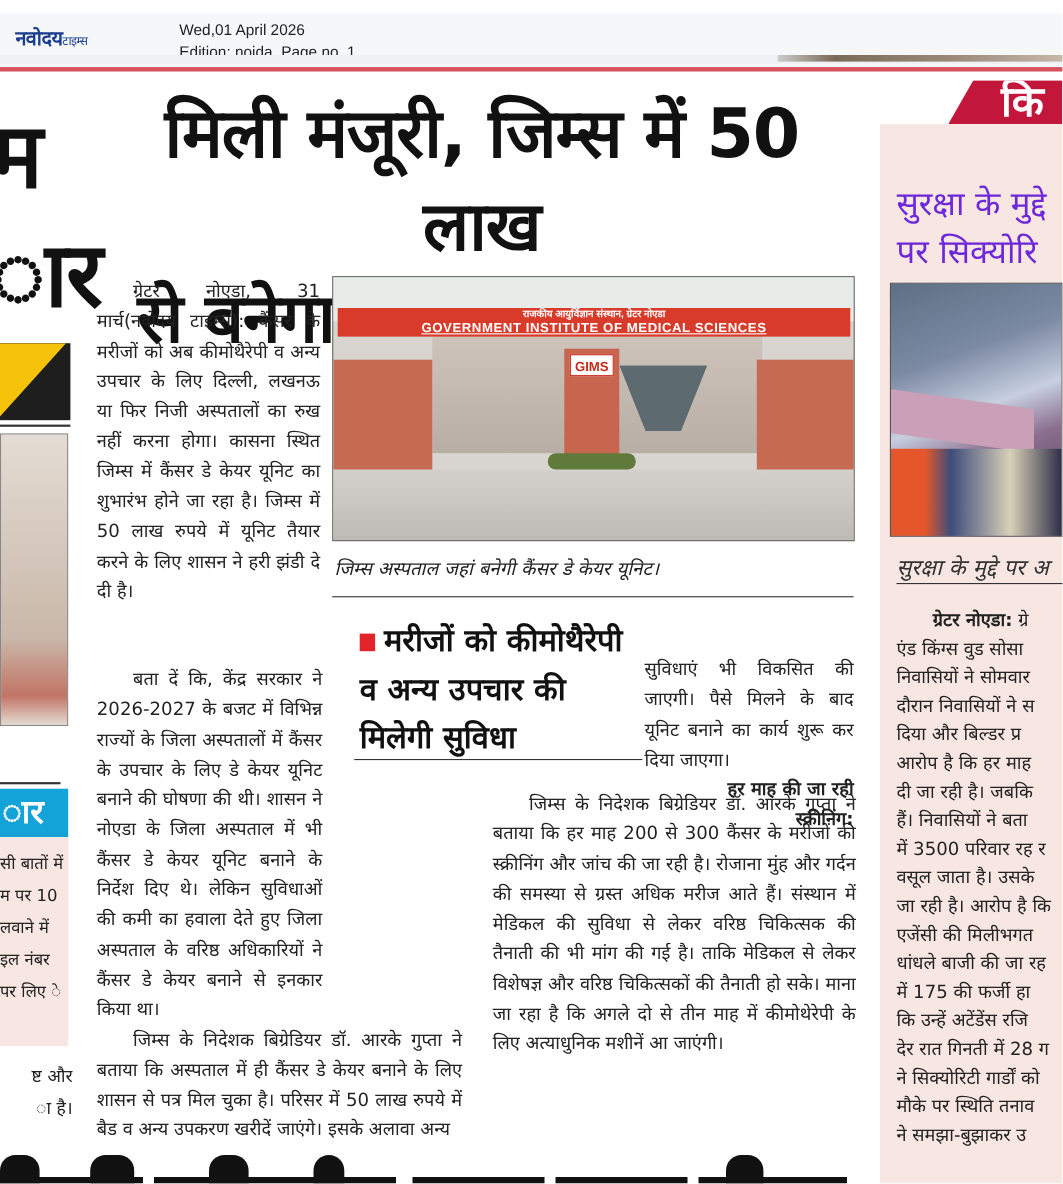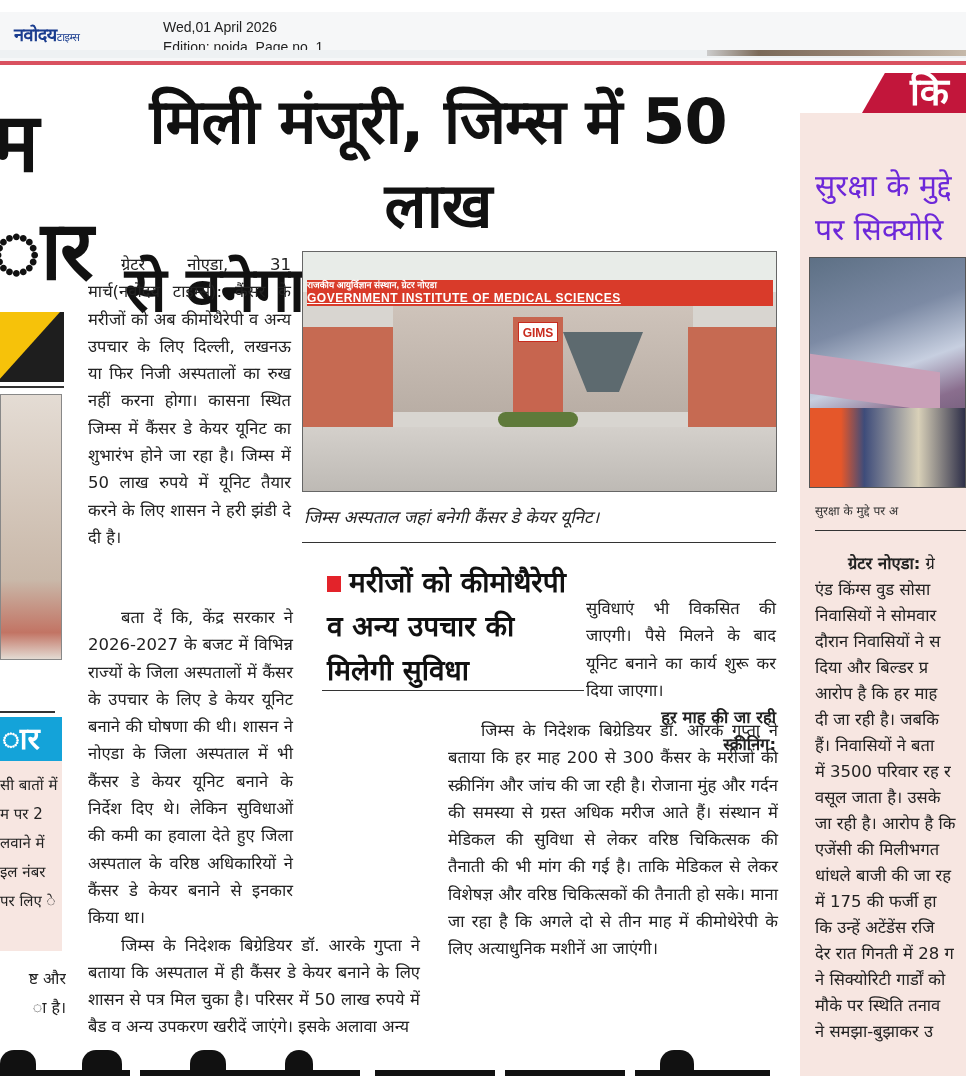--- a/index.html
+++ b/index.html
@@ -40,21 +40,21 @@
   .col1b { left:88px; top:604px; width:332px; }
   .col2a { left:586px; top:551px; width:190px;margin-top:44px; }
   .col2b { left:448px; top:717px; width:330px; }
   .subhead-bold { font-weight:bold; text-align:right; }
 
   
   .photo { position:absolute; left:302px; top:251px; width:475px; height:241px; border:1px solid #666; overflow:hidden; background:#d8d5d0; }
   .photo .sky { position:absolute; left:0; top:0; width:100%; height:40px; background:#e8ece8; }
   .photo .bldg { position:absolute; left:90px; top:50px; width:300px; height:110px; background:linear-gradient(180deg,#cfc4bb,#b9aea5); }
   .photo .glass { position:absolute; left:260px; top:80px; width:80px; height:60px; background:#5d6a6f; clip-path:polygon(0 0,100% 0,70% 100%,30% 100%); }
-  .photo .arch { position:absolute; left:4px; top:28px; width:466px; height:26px; background:#d93b2a; color:#fff; font-weight:bold; font-family:"Liberation Sans", sans-serif; }
+  .photo .arch { position:absolute; left:4px; top:28px; width:466px; height:26px; background:#d93b2a; color:#fff; font-weight:bold; font-family:"Liberation Sans", sans-serif; text-align:center; }
   .photo .arch .hi { font-size:9px; line-height:11px; display:block; }
   .photo .arch .en { font-size:12px; line-height:14px; display:block; letter-spacing:0.5px;text-decoration:underline; }
   .photo .pillarL { position:absolute; left:0; top:75px; width:90px; height:100px; background:#c66a52; }
   .photo .pillarR { position:absolute; left:385px; top:75px; width:90px; height:100px; background:#c66a52; }
   .photo .tower { position:absolute; left:210px; top:65px; width:50px; height:105px; background:#c7654f; }
   .photo .gims { position:absolute; left:215px; top:70px; width:40px; height:20px; background:#fff; color:#c82b1e; font-weight:bold; font-size:12px; line-height:20px; text-align:center; font-family:"Liberation Sans", sans-serif; border:1px solid #c82b1e; }
   .photo .hedge { position:absolute; left:195px; top:160px; width:80px; height:15px; background:#5f7a3a; border-radius:8px; }
   .photo .road { position:absolute; left:0; top:175px; width:100%; height:66px; background:linear-gradient(180deg,#d4d0cb,#bdb9b4); }
   .caption { position:absolute; left:304px; top:505px; font-style:italic; font-size:17px; color:#222; }
   .caption-rule { position:absolute; left:302px; top:542px; width:474px; height:1px; background:#333; }
@@ -65,21 +65,21 @@
   .subhead-rule { position:absolute; left:322px; top:690px; width:262px; height:1px; background:#333; }
 
   
   .rp-tab { position:absolute; left:862px; top:73px; width:104px; height:40px; background:#c2163b; clip-path:polygon(22% 0,100% 0,100% 100%,0 100%); }
   .rp-tab span { position:absolute; left:48px; top:-6px; color:#fff; font-weight:bold; font-size:38px; line-height:50px; white-space:nowrap; }
   .rp-bg { position:absolute; left:800px; top:113px; width:166px; height:963px; background:#f7e6e1; }
   .rp-head { position:absolute; left:815px; top:164px; width:151px; font-size:30px; line-height:44px; color:#6d28d9; white-space:nowrap; overflow:hidden; }
   .rp-photo { position:absolute; left:809px; top:257px; width:157px; height:231px; border:1px solid #555; overflow:hidden; background:linear-gradient(160deg,#5d7085 0%,#7c8aa4 30%,#c7cfe0 50%,#8a6e8e 65%,#443b55 100%); }
   .rp-photo .tent { position:absolute; left:0; top:105px; width:130px; height:40px; background:#c9a0b8; transform:skewY(8deg); }
   .rp-photo .crowd { position:absolute; left:0; top:150px; width:100%; height:81px; background:linear-gradient(90deg,#e5572a 0%,#e5572a 20%,#3e4c7a 35%,#d8d0b8 70%,#2e2f48 100%); }
-  .rp-caption { position:absolute; left:815px; top:502px; font-size:12px; color:#333; white-space:nowrap; }
+  .rp-caption { position:absolute; left:815px; top:502px; font-style:italic; font-size:20px; color:#333; white-space:nowrap; }
   .rp-rule { position:absolute; left:815px; top:530px; width:151px; height:1px; background:#333; }
   .rp-text { position:absolute; left:815px; top:551px; width:151px; font-size:16.5px; line-height:26px; color:#222; white-space:nowrap; overflow:hidden; }
   .rp-text b { font-weight:bold; }
 
   
   .bottom-head { position:absolute; left:0; top:1048px; width:790px; height:28px; overflow:hidden; }
   .bottom-head .bar { position:absolute; top:22px; height:10px; background:#111; }
   .bottom-head .glyph { position:absolute; top:2px; height:30px; background:#111; border-radius:14px 14px 0 0; }
 </style>
 </head>
@@ -103,21 +103,21 @@
   <span class="l1">म</span>
   <span class="l2">ार</span>
 </div>
 <div class="left-banner"></div>
 <div class="left-rule"></div>
 <div class="left-photo"></div>
 <div class="left-rule2"></div>
 <div class="left-box-head">ार</div>
 <div class="left-box">
   <p>सी बातों में</p>
-  <p style="padding-top:0">म पर 2</p>
+  <p style="padding-top:0">म पर 10</p>
   <p style="padding-top:0">लवाने में</p>
   <p style="padding-top:0">इल नंबर</p>
   <p style="padding-top:0">े पर लिए</p>
 </div>
 <div class="left-bottom">
   <div>ष्ट और</div>
   <div>ा है।</div>
 </div>
 
 <div class="headline">

